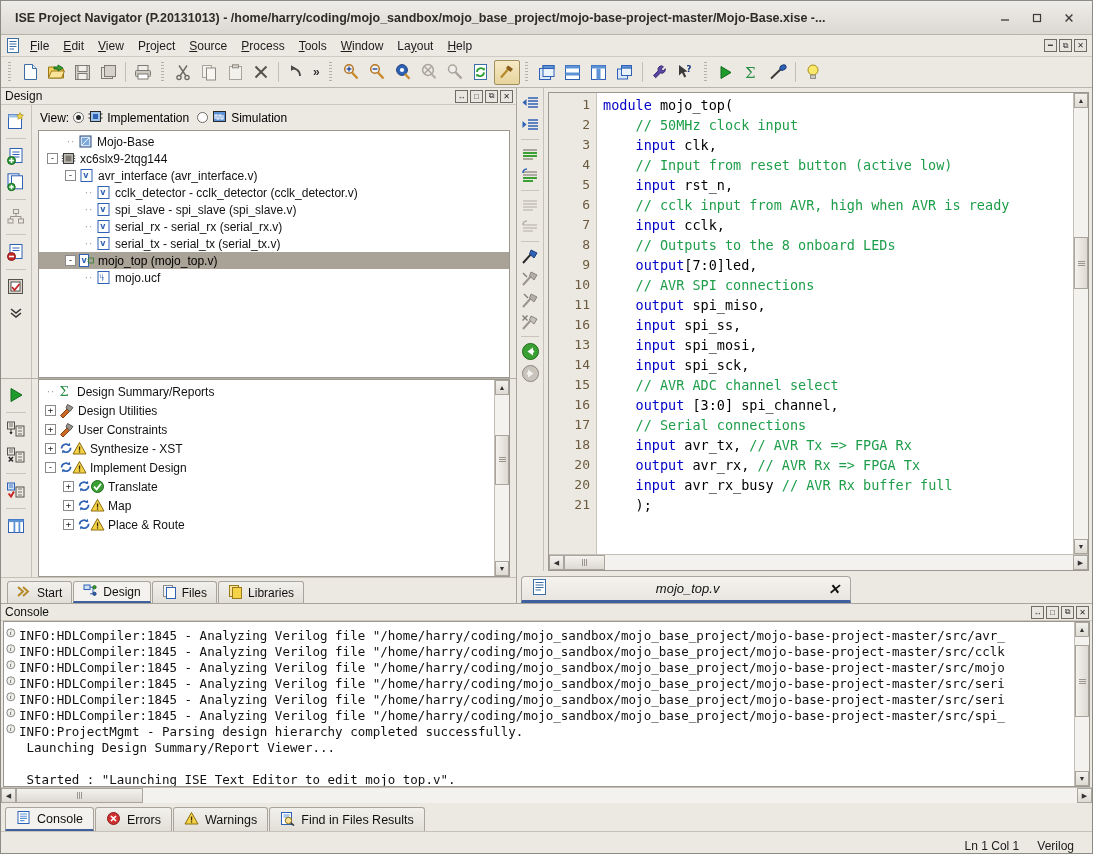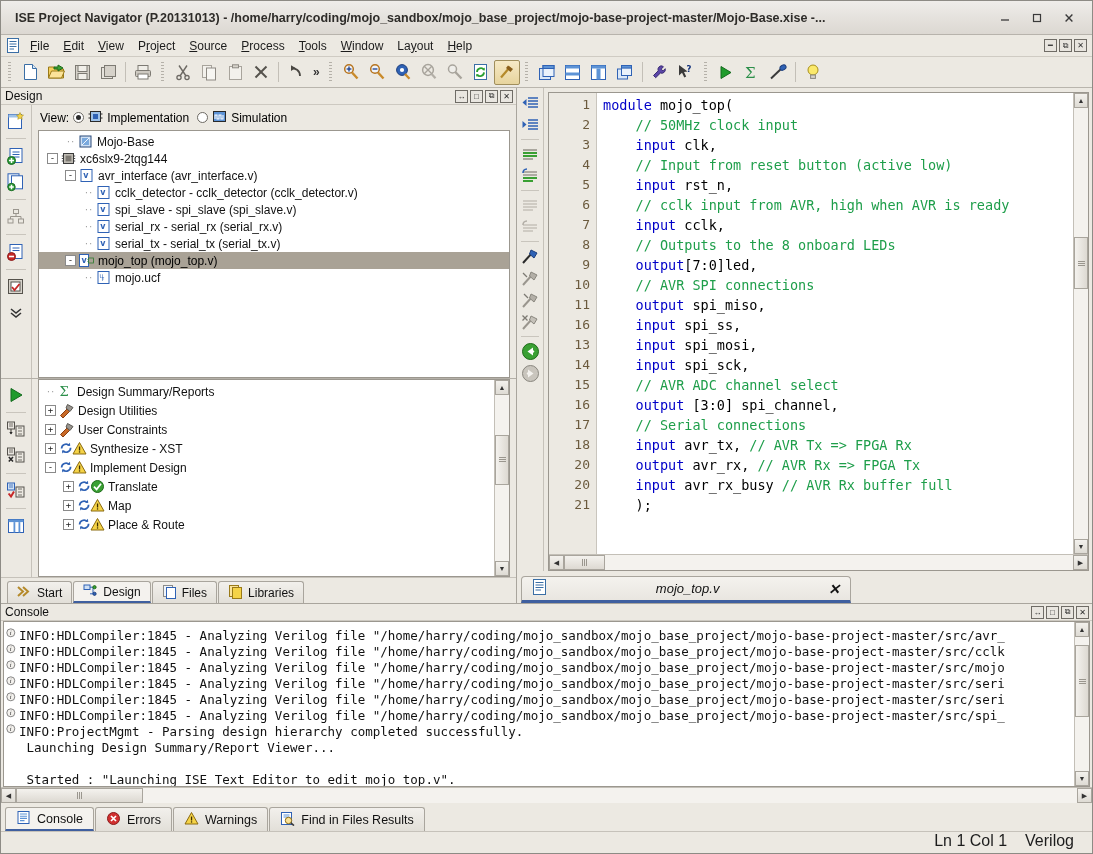--- a/index.html
+++ b/index.html
@@ -355,23 +355,23 @@
     border: 1px solid #a9a59d; border-bottom: none;
     border-radius: 3px 3px 0 0;
     background: linear-gradient(180deg,#f2f0ec,#e2dfd8);
   }
   .ctab.active { background: #f4f2ee; border-bottom: 2px solid #3f5f9f; }
 
   .statusbar {
     height: 22px; flex: none;
     background: #ece9e2;
     border-top: 1px solid #c6c2ba;
-    display: flex; align-items: flex-start; justify-content: flex-end;
+    display: flex; align-items: flex-end; justify-content: flex-end;
     gap: 18px; padding-right: 18px;
-    font-size: 16px; color: #1c1c1c;
+    font-size: 12px; color: #1c1c1c;
   }
 </style>
 </head>
 <body>
 
 <div class="app">
 
   <div class="titlebar">
     <div class="title-text">ISE Project Navigator (P.20131013) - /home/harry/coding/mojo_sandbox/mojo_base_project/mojo-base-project-master/Mojo-Base.xise -...</div>
     <div class="win-btns">

